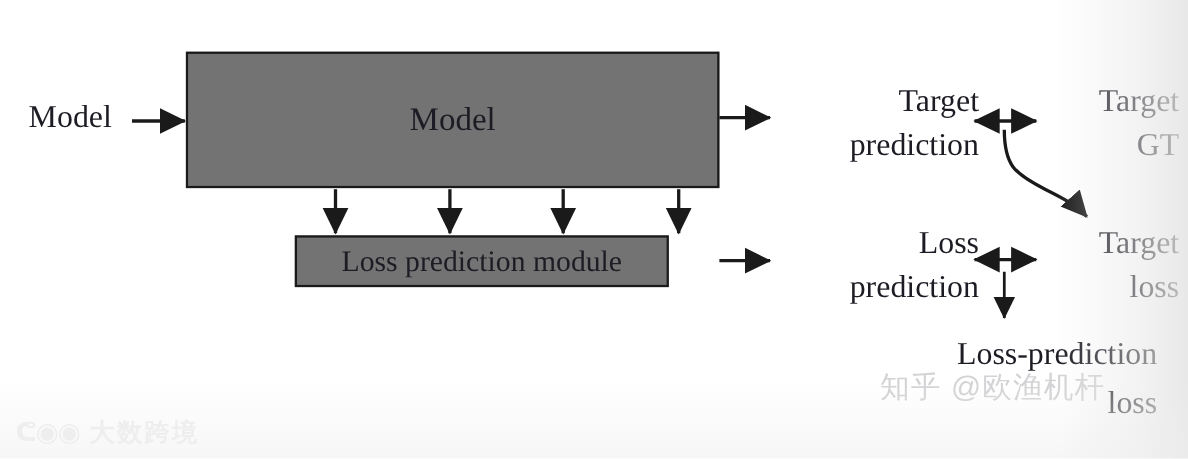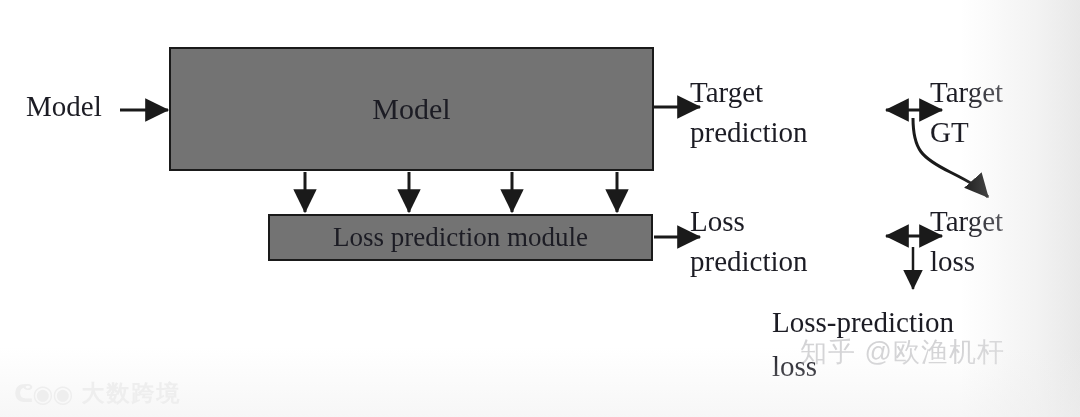--- a/index.html
+++ b/index.html
@@ -41,35 +41,35 @@
     justify-content: center;
     color: #1c1c24;
   }
   #model-box {
     left: 169px; top: 47px;
     width: 485px; height: 124px;
     font-size: 30px;
   }
   #lpm-box {
     left: 268px; top: 214px;
-    width: 385px; height: 47px;
+    width: 340px; height: 47px;
     font-size: 27px;
   }
 
   .txt {
     position: absolute;
     color: #1c1c24;
     white-space: nowrap;
     text-align: center;
   }
   .lbl-input { left: 26px; top: 90px; font-size: 29px; }
 
   .stack {
     position: absolute;
-    text-align: left;
+    text-align: right;
     color: #1c1c24;
     line-height: 40px;
     font-size: 29px;
     white-space: nowrap;
   }
   #target-prediction { left: 690px; top: 72px; width: 200px; }
   #target-gt        { left: 930px; top: 72px; width: 142px; }
   #loss-prediction  { left: 690px; top: 201px; width: 200px; }
   #target-loss      { left: 930px; top: 201px; width: 142px; }
   #loss-pred-loss   { left: 772px; top: 300px; width: 280px; line-height: 44px; }

